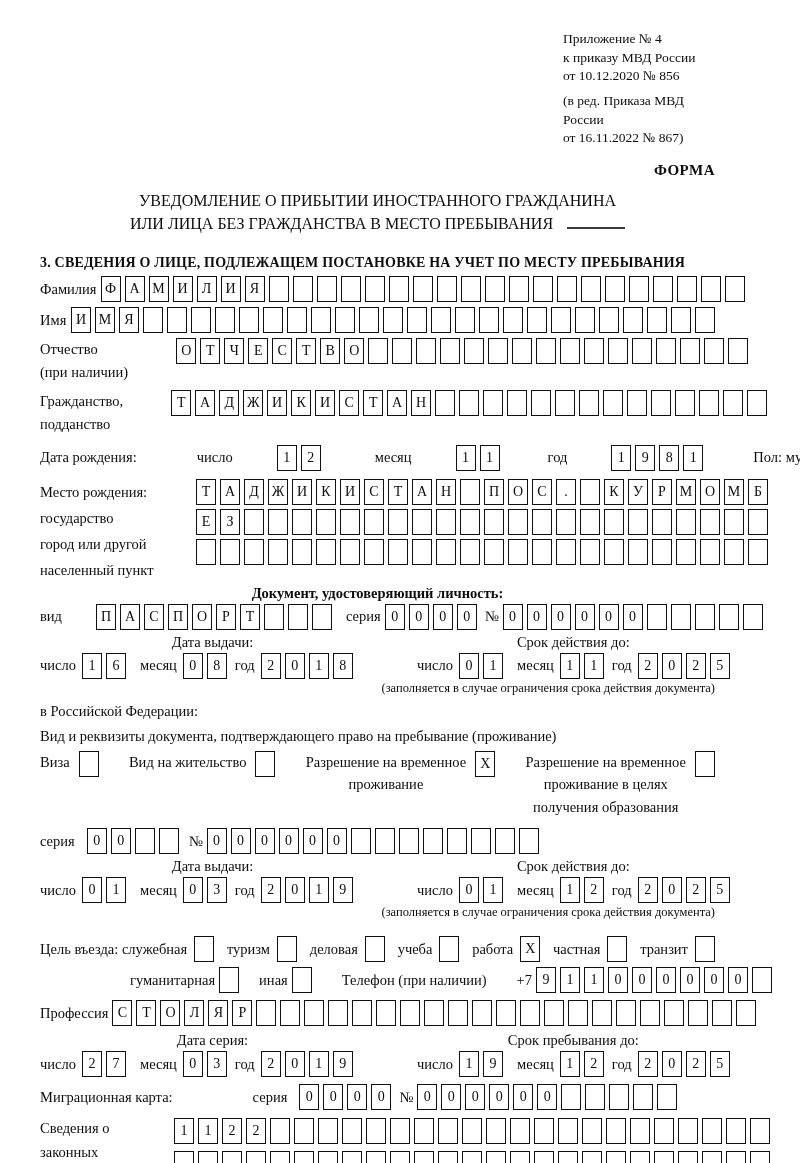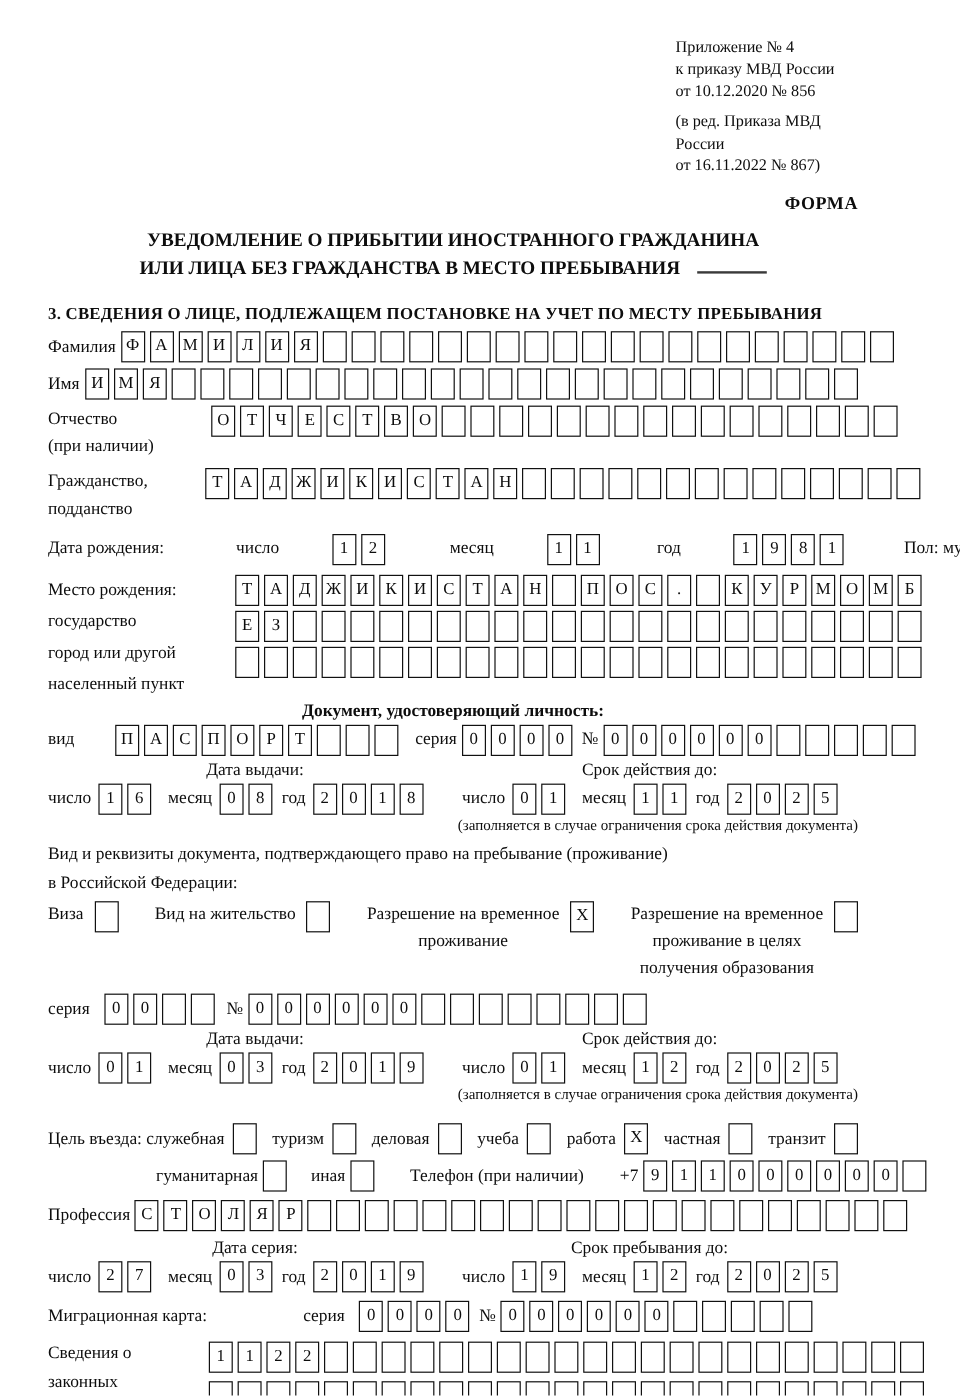--- a/index.html
+++ b/index.html
@@ -4,21 +4,21 @@
 <style>
   html,body { margin:0; padding:0; background:#fff; }
   body { width:800px; height:1163px; overflow:hidden; color:#0d0d0d;
          font-family:"Liberation Serif", serif; }
   .page { box-sizing:border-box; width:740px; height:1163px; padding:30px 25px 0 40px; }
 
   
   .appendix { margin-left:523px; font-size:13.5px; line-height:1.38; }
   .appendix .gap { height:6px; }
   .forma { text-align:right; font-weight:bold; font-size:15px; margin-top:14px; letter-spacing:.5px; }
-  .title { text-align:center; font-weight:bold; font-size:16px; line-height:1.45; margin-top:10px; }
+  .title { text-align:center; font-weight:normal; font-size:16px; line-height:1.45; margin-top:10px; }
   .uline { display:inline-block; width:58px; border-bottom:2px solid #3a3a3a; height:12px; margin-left:14px; }
   .sect { font-weight:bold; font-size:14px; margin-top:20px; letter-spacing:.2px; }
 
   
   .row { display:flex; align-items:center; margin-top:5px; }
   .row.top { align-items:flex-start;gap:44px; }
   .lbl { font-size:14.5px; white-space:nowrap; }
   .lbl2 { font-size:14.5px; line-height:1.6; white-space:nowrap; }
   .cells { display:flex; flex:none; }
   .cells.push { margin-left:auto; }
@@ -29,21 +29,21 @@
   .centerb { text-align:center; font-weight:bold; font-size:14.5px; margin-top:6px; }
 
   
   .twocol { display:flex; margin-top:6px; align-items:flex-start; }
   .twocol .labels { flex:none; font-size:14.5px; line-height:26px; }
   .twocol .grid { flex:1; }
   .twocol .grid .cells { margin-top:4px; justify-content:flex-end; }
   .twocol .grid .cells:first-child { margin-top:0; }
 
   
-  .dates { display:flex; margin-top:4px; }
+  .dates { display:flex; margin-top:4px;gap:32px; }
   .dhalf { width:345px; flex:none; }
   .dhalf.r { width:auto; flex:1; padding-right:48px; }
   .dhead { text-align:center; font-size:14.5px; margin-bottom:2px; }
   .dgroup { display:flex; align-items:center; }
   .dgroup .lbl { margin-right:2px; }
 
   
   .opts { display:flex; justify-content:space-between; align-items:flex-start; margin-top:6px; }
   .opt { display:flex; align-items:flex-start; }
   .opt .olabel { font-size:14.5px; text-align:center; line-height:1.55; }
@@ -409,22 +409,22 @@
             <span class="cell">2</span>
             <span class="cell">0</span>
             <span class="cell">2</span>
             <span class="cell">5</span>
           </span>
       </div>
     </div>
   </div>
   <div class="note">(заполняется в случае ограничения срока действия документа)</div>
 
+  <div class="lbl" style="margin-top:7px;">в Российской Федерации:</div>
   <div class="lbl" style="margin-top:8px;">Вид и реквизиты документа, подтверждающего право на пребывание (проживание)</div>
-  <div class="lbl" style="margin-top:7px;">в Российской Федерации:</div>
   <div class="opts">
     <div class="opt">
       <span class="olabel">Виза</span>
       <span class="cells">
           <span class="cell"></span>
         </span>
     </div>
     <div class="opt">
       <span class="olabel">Вид на жительство</span>
       <span class="cells">

